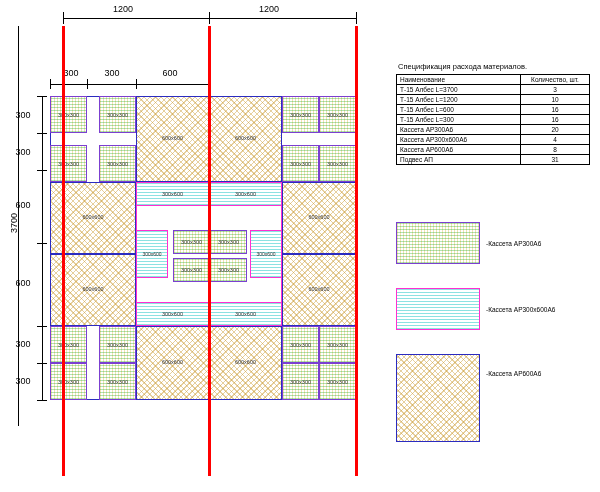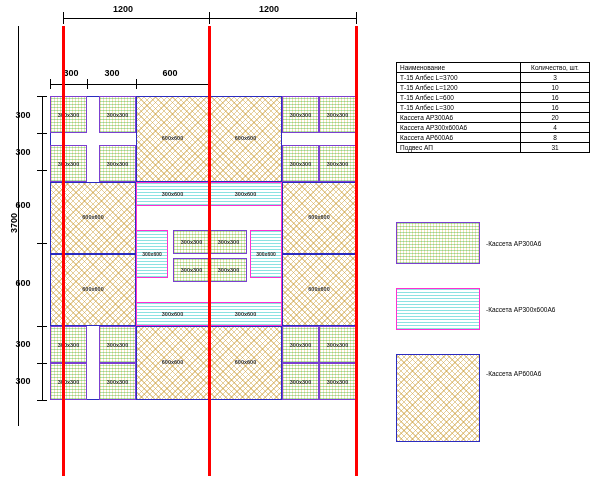--- a/index.html
+++ b/index.html
@@ -10,21 +10,21 @@
   }
   #root{position:absolute;left:0;top:0;width:600px;height:492px;}
 
   
   .abs{position:absolute;}
   .dim-text{font-size:9px;color:#000;text-align:center;}
   .dim-line{position:absolute;background:#000;}
   .tick{position:absolute;background:#000;width:1px;}
 
   
-  #drawing{position:absolute;left:0;top:0;width:380px;height:440px;font-weight:bold;}
+  #drawing{position:absolute;left:0;top:0;width:380px;height:440px;}
 
   .red-col{position:absolute;background:#ff0000;width:3px;}
 
   
   .cell{position:absolute;box-sizing:border-box;}
   .lbl{position:absolute;font-size:5.5px;color:#333;white-space:nowrap;
        left:0;right:0;text-align:center;}
 
   
   .p-300{background-color:#ffffff;
@@ -215,20 +215,21 @@
       </div>
 
     <div class="abs" style="left:136px;top:182px;width:146px;height:144px;border:1px solid #ff2fd0;box-sizing:border-box;"></div>
 
     <div class="red-col" style="left:62px;top:26px;height:450px;"></div>
     <div class="red-col" style="left:208px;top:26px;height:450px;"></div>
     <div class="red-col" style="left:355px;top:26px;height:450px;"></div>
   </div>
 
   <table id="spec">
+    <caption>Спецификация расхода материалов.</caption>
     <thead>
       <tr>
         <td>Наименование</td>
         <td class="num">Количество, шт.</td>
       </tr>
     </thead>
     <tbody id="spec-body">
         <tr>
           <td>Т-15 Албес L=3700</td>
           <td class="num">3</td>

